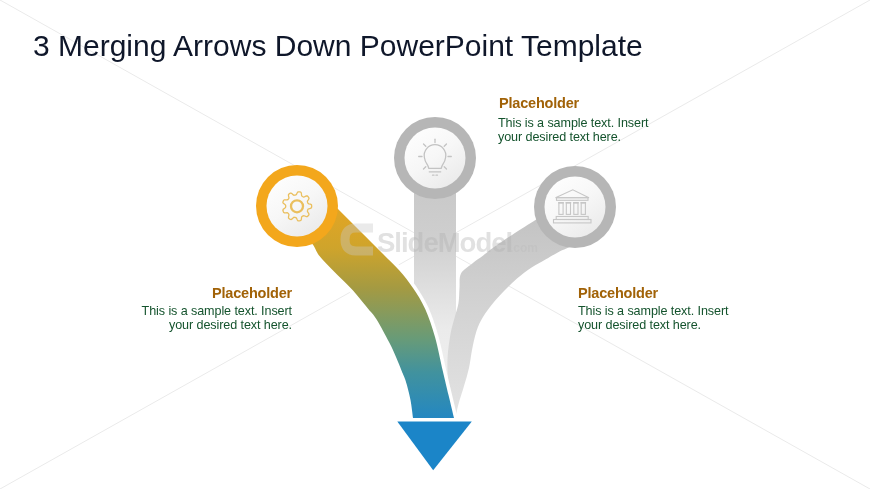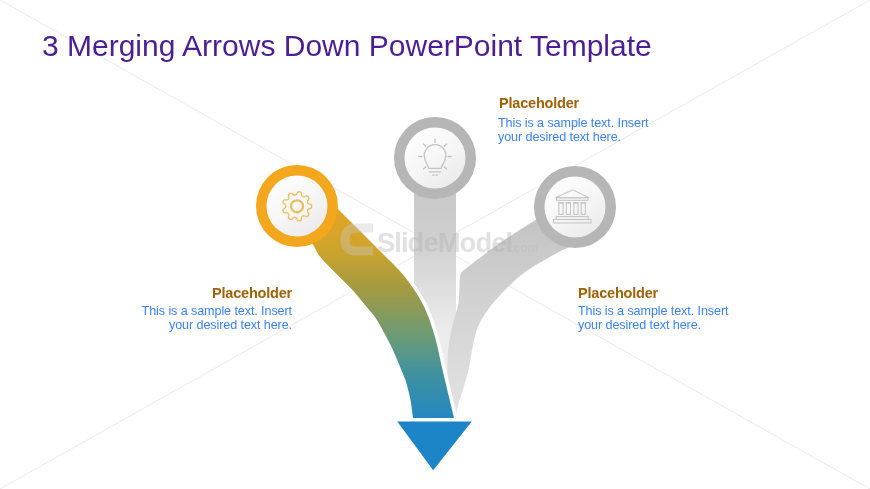--- a/index.html
+++ b/index.html
@@ -1,21 +1,21 @@
 <!DOCTYPE html>
 <html><head>
 <meta charset="utf-8">
 <style>
   html,body{margin:0;padding:0;}
   body{width:870px;height:489px;overflow:hidden;background:#ffffff;
        font-family:"Liberation Sans", sans-serif;position:relative;}
   .abs{position:absolute;}
-  #title{left:42px;top:29px;font-size:30px;color:#4c1d95;letter-spacing:0px;white-space:nowrap;}
+  #title{left:33px;top:29px;font-size:30px;color:#0f172a;letter-spacing:0px;white-space:nowrap;}
   .ph-head{font-size:14.5px;font-weight:bold;color:#a16207;letter-spacing:-0.2px;line-height:1;}
-  .ph-body{font-size:12.6px;color:#3b82f6;letter-spacing:-0.1px;line-height:14.4px;}
+  .ph-body{font-size:12.6px;color:#14532d;letter-spacing:-0.1px;line-height:14.4px;}
 </style>
 </head>
 <body>
 <svg class="abs" style="left:0;top:0" width="870" height="489" viewBox="0 0 870 489">
   <defs>
     <linearGradient id="grayband" x1="0" y1="157" x2="0" y2="418" gradientUnits="userSpaceOnUse">
       <stop offset="0" stop-color="#c5c5c5"></stop>
       <stop offset="0.32" stop-color="#cfcfcf"></stop>
       <stop offset="0.51" stop-color="#dfdfdf"></stop>
       <stop offset="0.66" stop-color="#ebebeb"></stop>

